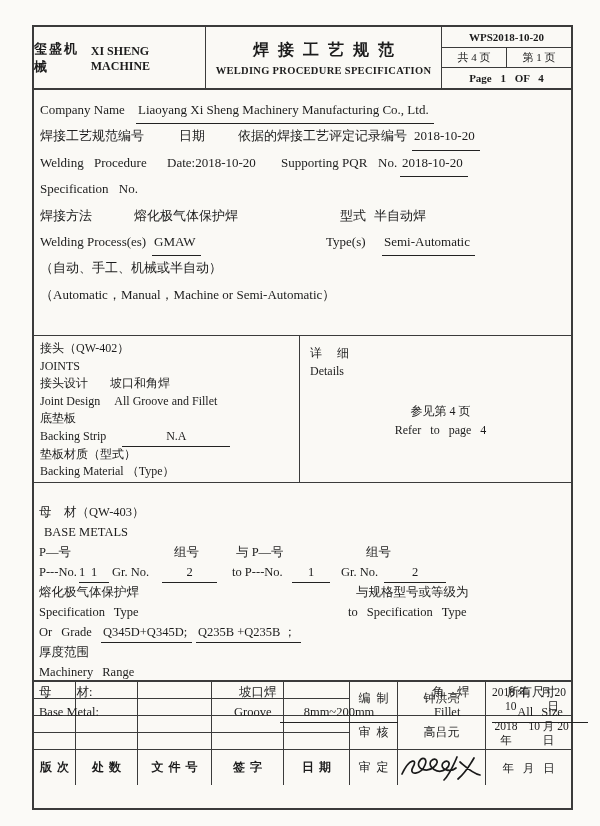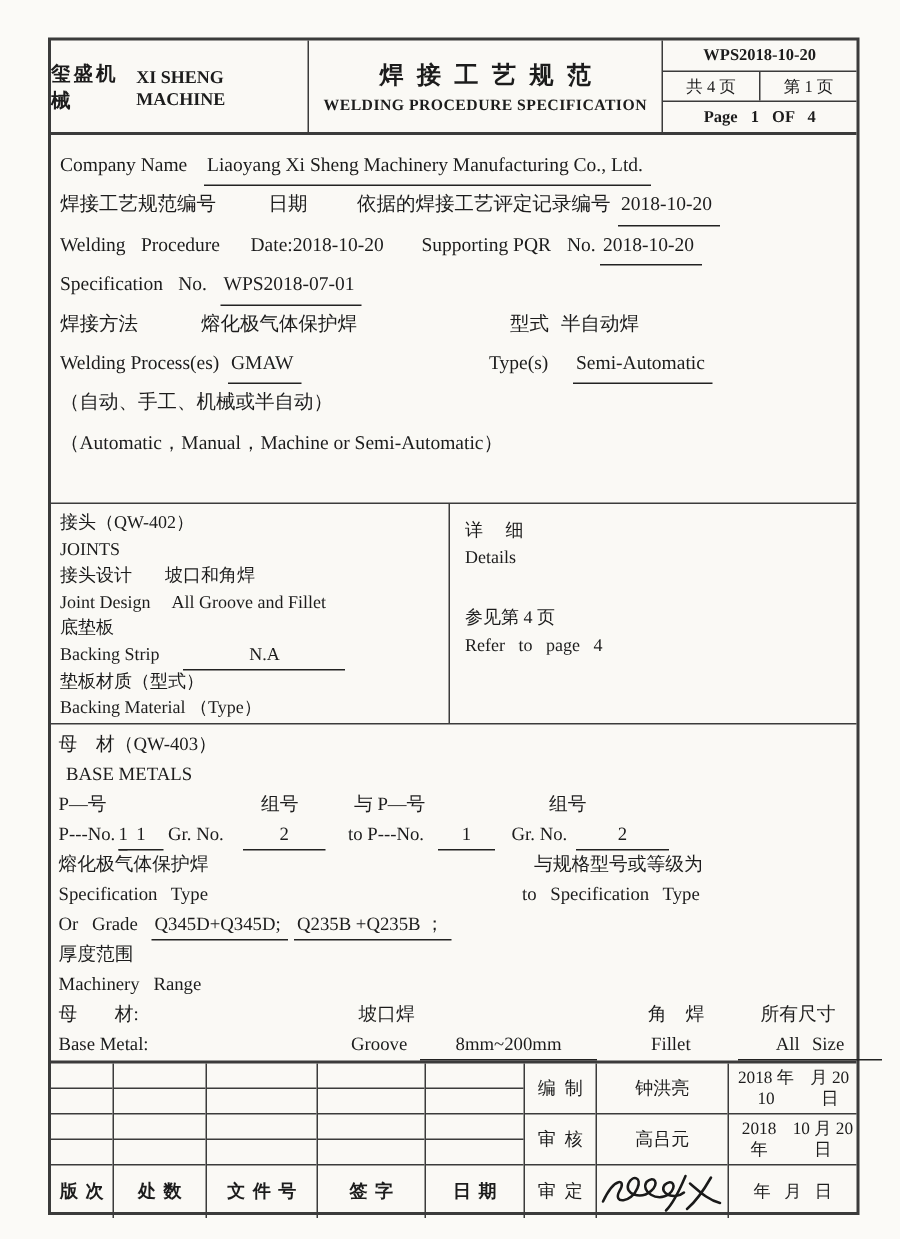--- a/index.html
+++ b/index.html
@@ -44,26 +44,26 @@
   .ln{position:relative;height:26.4px;line-height:26.4px;}
   .ln span{position:absolute;top:0;white-space:nowrap;}
   .u{border-bottom:1.2px solid #222;padding:0 5px 0 2px;}
   
   .joints{display:flex;height:147px;font-size:12px;}
   .j-left{width:266px;border-right:1.5px solid #3b3b3b;padding:4px 0 0 6px;}
   .j-left div{height:17.6px;line-height:17.6px;white-space:nowrap;}
   .j-right{flex:1;padding:8px 0 0 10px;}
   .j-right .jr-cn{height:18px;line-height:18px;letter-spacing:6px;}
   .j-right .jr-en{height:18px;line-height:18px;}
-  .j-ref{margin-top:22px;text-align:left;}
+  .j-ref{margin-top:22px;text-align:center;}
   .j-ref div{height:19px;line-height:19px;}
   .gap1{display:inline-block;width:22px;}
   .nau{display:inline-block;width:108px;text-align:center;border-bottom:1.2px solid #222;}
   
-  .base{height:225px;border-top:1.5px solid #3b3b3b;padding-top:3px;font-size:12.5px;}
+  .base{height:198px;border-top:1.5px solid #3b3b3b;padding-top:19px;font-size:12.5px;}
   .bl{position:relative;height:20px;line-height:20px;}
   .bl span{position:absolute;top:0;white-space:nowrap;}
   .num-u{border-bottom:1.2px solid #222;text-align:center;display:inline-block;}
   
   .footer{display:flex;height:105px;border-top:2px solid #3b3b3b;font-size:12px;}
   .fcol{display:flex;flex-direction:column;border-right:1.5px solid #3b3b3b;}
   .fcol .e{height:17px;border-bottom:1.2px solid #3b3b3b;}
   .fcol .lab{
     flex:1;display:flex;align-items:center;justify-content:center;
     letter-spacing:5px;text-indent:5px;font-weight:bold;
@@ -114,21 +114,20 @@
     </div>
     <div class="ln">
       <span style="left:6px;word-spacing:7px">Welding Procedure</span>
       <span style="left:133px">Date:2018-10-20</span>
       <span style="left:247px">Supporting PQR</span>
       <span style="left:344px">No.</span>
       <span style="left:366px" class="u">2018-10-20</span>
     </div>
     <div class="ln">
       <span style="left:6px;word-spacing:7px">Specification No.</span>
-      <span style="left:113px" class="u">WPS2018-07-01</span>
     </div>
     <div class="ln">
       <span style="left:6px">焊接方法</span>
       <span style="left:100px">熔化极气体保护焊</span>
       <span style="left:306px">型式</span>
       <span style="left:340px">半自动焊</span>
     </div>
     <div class="ln">
       <span style="left:6px">Welding Process(es)</span>
       <span style="left:118px" class="u">GMAW</span>

